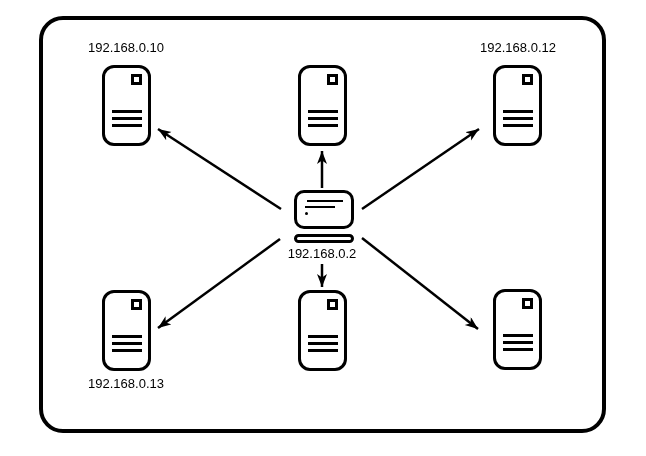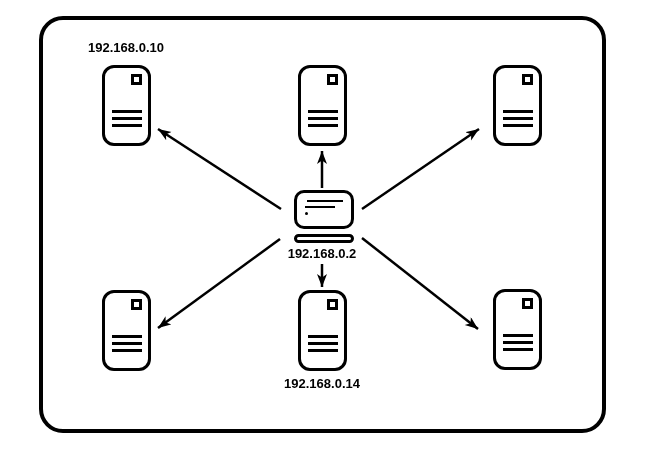--- a/index.html
+++ b/index.html
@@ -24,21 +24,21 @@
     position: absolute;
     left: 0; top: 0;
     width: 646px; height: 456px;
     pointer-events: none;
   }
   .node-label {
     position: absolute;
     width: 120px;
     text-align: center;
     font-size: 13px;
-    font-weight: bold;
+    font-weight: normal;
     color: #000;
     line-height: 15px;
     white-space: nowrap;
   }
   
   .server {
     position: absolute;
     width: 49px; height: 81px;
     border: 3.5px solid #000;
     border-radius: 12px;
@@ -115,20 +115,21 @@
     </defs>
     <line x1="281" y1="209" x2="158" y2="129" stroke="#000" stroke-width="2.5" marker-end="url(#arrowhead)"></line>
     <line x1="322" y1="188" x2="322" y2="151" stroke="#000" stroke-width="2.5" marker-end="url(#arrowhead)"></line>
     <line x1="362" y1="209" x2="479" y2="129" stroke="#000" stroke-width="2.5" marker-end="url(#arrowhead)"></line>
     <line x1="280" y1="239" x2="158" y2="328" stroke="#000" stroke-width="2.5" marker-end="url(#arrowhead)"></line>
     <line x1="322" y1="264" x2="322" y2="287" stroke="#000" stroke-width="2.5" marker-end="url(#arrowhead)"></line>
     <line x1="362" y1="238" x2="478" y2="329" stroke="#000" stroke-width="2.5" marker-end="url(#arrowhead)"></line>
   </svg>
 
   <div class="node-label" style="left:66px;top:40px">192.168.0.10</div>
+  <div class="node-label" style="left:458px;top:40px">192.168.0.12</div>
 
   <div class="server" style="left:102px;top:65px">
     <span class="led"></span>
     <span class="vents">
       <i></i>
       <i></i>
       <i></i>
     </span>
   </div>
   <div class="server" style="left:298px;top:65px">
@@ -174,15 +175,15 @@
   </div>
   <div class="server" style="left:493px;top:289px">
     <span class="led"></span>
     <span class="vents">
       <i></i>
       <i></i>
       <i></i>
     </span>
   </div>
 
-  <div class="node-label" style="left:262px;top:376px">192.168.0.14</div>
+  <div class="node-label" style="left:66px;top:376px">192.168.0.13</div>
 
 </div>
 
 </body></html>

